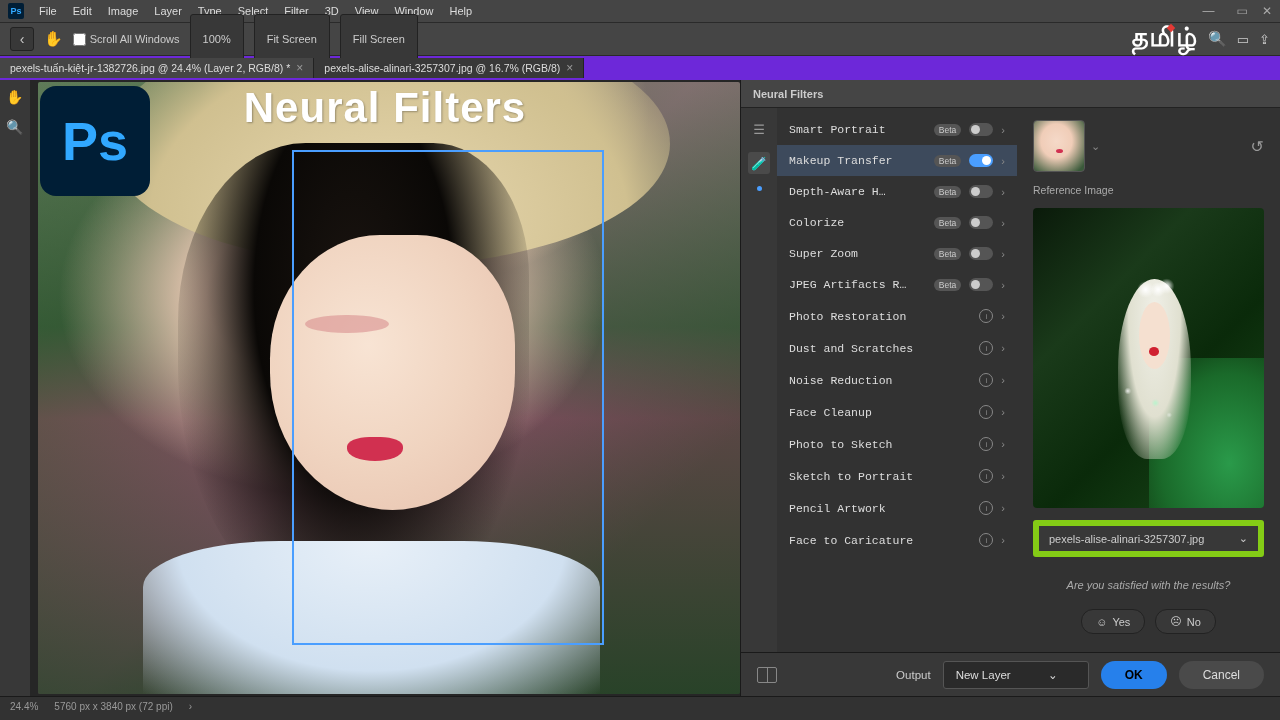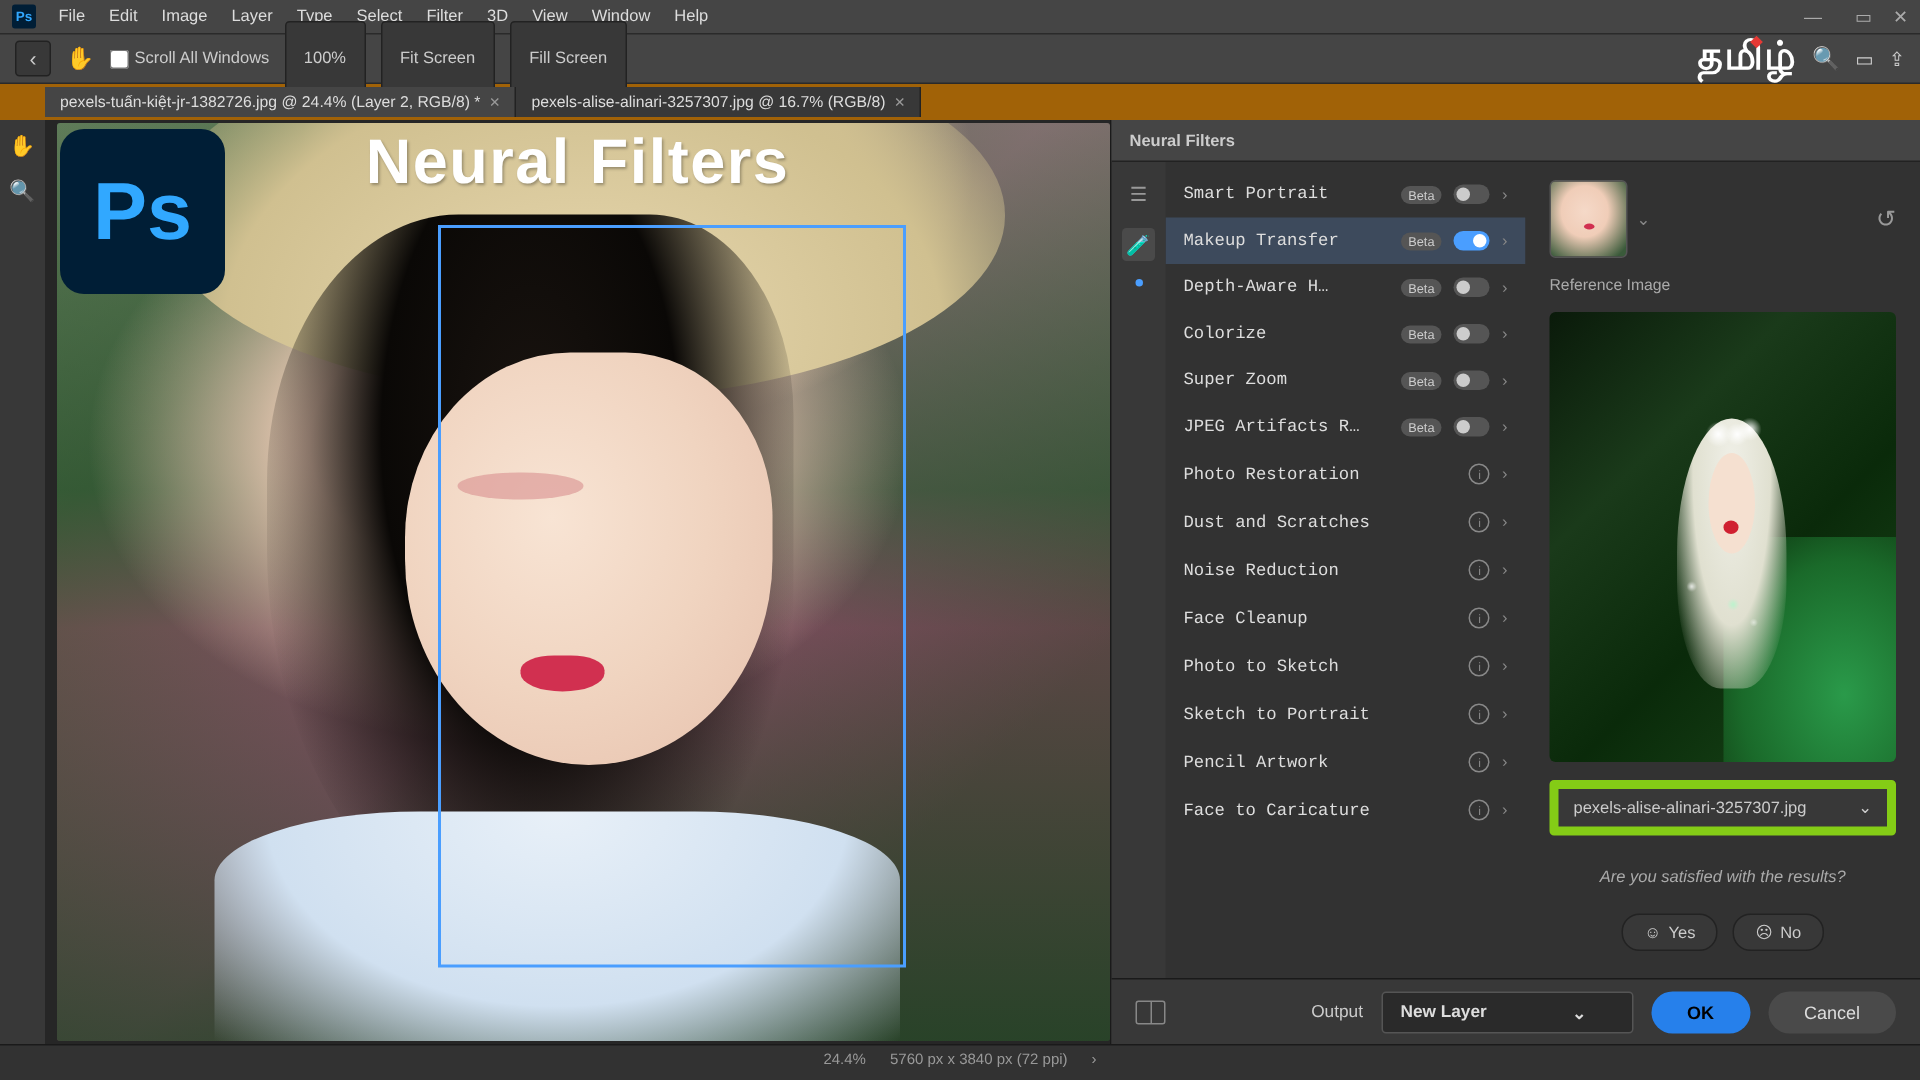--- a/index.html
+++ b/index.html
@@ -17,21 +17,21 @@
 .optbar .nav-btn { width: 24px; height: 24px; background: #383838; border: 1px solid #222; border-radius: 3px; display: flex; align-items: center; justify-content: center; color: #ccc; font-size: 14px; }
 .optbar .hand-icon { font-size: 15px; }
 .optbar .chk { display: flex; align-items: center; gap: 4px; font-size: 11px; }
 .optbar .chk input { accent-color: #555; }
 .optbar .val-box { background: #383838; border: 1px solid #222; padding: 18px 12px; border-radius: 3px; font-size: 11px; }
 .optbar .right-side { margin-left: auto; display: flex; align-items: center; gap: 10px; }
 .tamil-logo { font-size: 26px; font-weight: 600; color: #fff; letter-spacing: 1px; font-family: serif; position: relative; margin-left: 28px; }
 .tamil-logo::after { content: ""; position: absolute; top: 2px; right: 24px; width: 6px; height: 6px; background: #e53935; transform: rotate(45deg); }
 
 
-.doctabs { height: 24px; background: #a16207; display: flex; align-items: center; padding-left: 30px; gap: 0; }
+.doctabs { height: 24px; background: #6d28d9; display: flex; align-items: center; gap: 0; }
 .doctab { background: #383838; padding: 3px 10px; font-size: 10.5px; color: #ddd; display: flex; align-items: center; gap: 6px; border-right: 1px solid #222; }
 .doctab.active { background: #454545; }
 .doctab .close-x { color: #999; font-size: 12px; }
 
 
 .main { display: flex; height: calc(100% - 22px - 34px - 24px - 24px); }
 
 
 .toolrail { width: 30px; background: #383838; display: flex; flex-direction: column; align-items: center; padding-top: 6px; gap: 8px; }
 .toolrail .tool { width: 22px; height: 22px; display: flex; align-items: center; justify-content: center; color: #ccc; font-size: 14px; border-radius: 2px; }
@@ -89,29 +89,29 @@
 .ref-sparkle { position: absolute; bottom: 25%; left: 35%; width: 30%; height: 20%; background: radial-gradient(circle at 20% 30%, rgba(255,255,255,0.8) 0%, transparent 5%), radial-gradient(circle at 60% 50%, rgba(160,255,200,0.6) 0%, transparent 8%), radial-gradient(circle at 80% 70%, rgba(255,255,255,0.5) 0%, transparent 4%); }
 .ref-select { background: #383838; border: 6px solid #84cc16; padding: 6px 10px; border-radius: 3px; font-size: 11px; display: flex; align-items: center; justify-content: space-between; color: #ccc; }
 .satisfied { text-align: center; font-style: italic; color: #aaa; font-size: 11px; margin-top: 10px; }
 .feedback-row { display: flex; justify-content: center; gap: 10px; margin-top: 6px; }
 .feedback-btn { background: #383838; border: 1px solid #222; padding: 5px 14px; border-radius: 12px; display: flex; align-items: center; gap: 5px; font-size: 11px; color: #ccc; }
 
 
 .bottombar { height: 44px; background: #383838; display: flex; align-items: center; padding: 0 16px; gap: 12px; border-top: 1px solid #1a1a1a; }
 .bottombar .spacer { flex: 1; }
 .output-label { font-size: 11.5px; color: #ccc; }
-.output-select { background: #2a2a2a; border: 1px solid #555; padding: 6px 30px 6px 12px; border-radius: 3px; font-size: 11.5px; color: #ddd; position: relative; width: 168px; display: flex; align-items: center; justify-content: space-between; font-weight: bold; }
+.output-select { background: #2a2a2a; border: 1px solid #555; padding: 6px 30px 6px 12px; border-radius: 3px; font-size: 11.5px; color: #ddd; position: relative; width: 146px; display: flex; align-items: center; justify-content: space-between; }
 .btn { padding: 7px 24px; border-radius: 14px; font-size: 12px; border: none; cursor: pointer; }
 .btn-ok { background: #2680eb; color: #000000; font-weight: 600; }
 .btn-cancel { background: #4a4a4a; color: #ddd; }
 .preview-icon { width: 20px; height: 16px; border: 1px solid #888; border-radius: 2px; position: relative; }
 .preview-icon::after { content: ""; position: absolute; left: 50%; top: 0; bottom: 0; width: 1px; background: #888; }
 
 
-.statusbar { height: 20px; background: #323232; display: flex; align-items: center; padding: 0 10px; gap: 16px; font-size: 10px; color: #999; border-top: 1px solid #1a1a1a; justify-content: center; }
+.statusbar { height: 20px; background: #323232; display: flex; align-items: center; padding: 0 10px; gap: 16px; font-size: 10px; color: #999; border-top: 1px solid #1a1a1a; }
 </style>
 </head>
 <body>
 
 <div class="menubar">
   <div class="ps-logo">Ps</div>
   <div class="menu-item">File</div>
   <div class="menu-item">Edit</div>
   <div class="menu-item">Image</div>
   <div class="menu-item">Layer</div>

